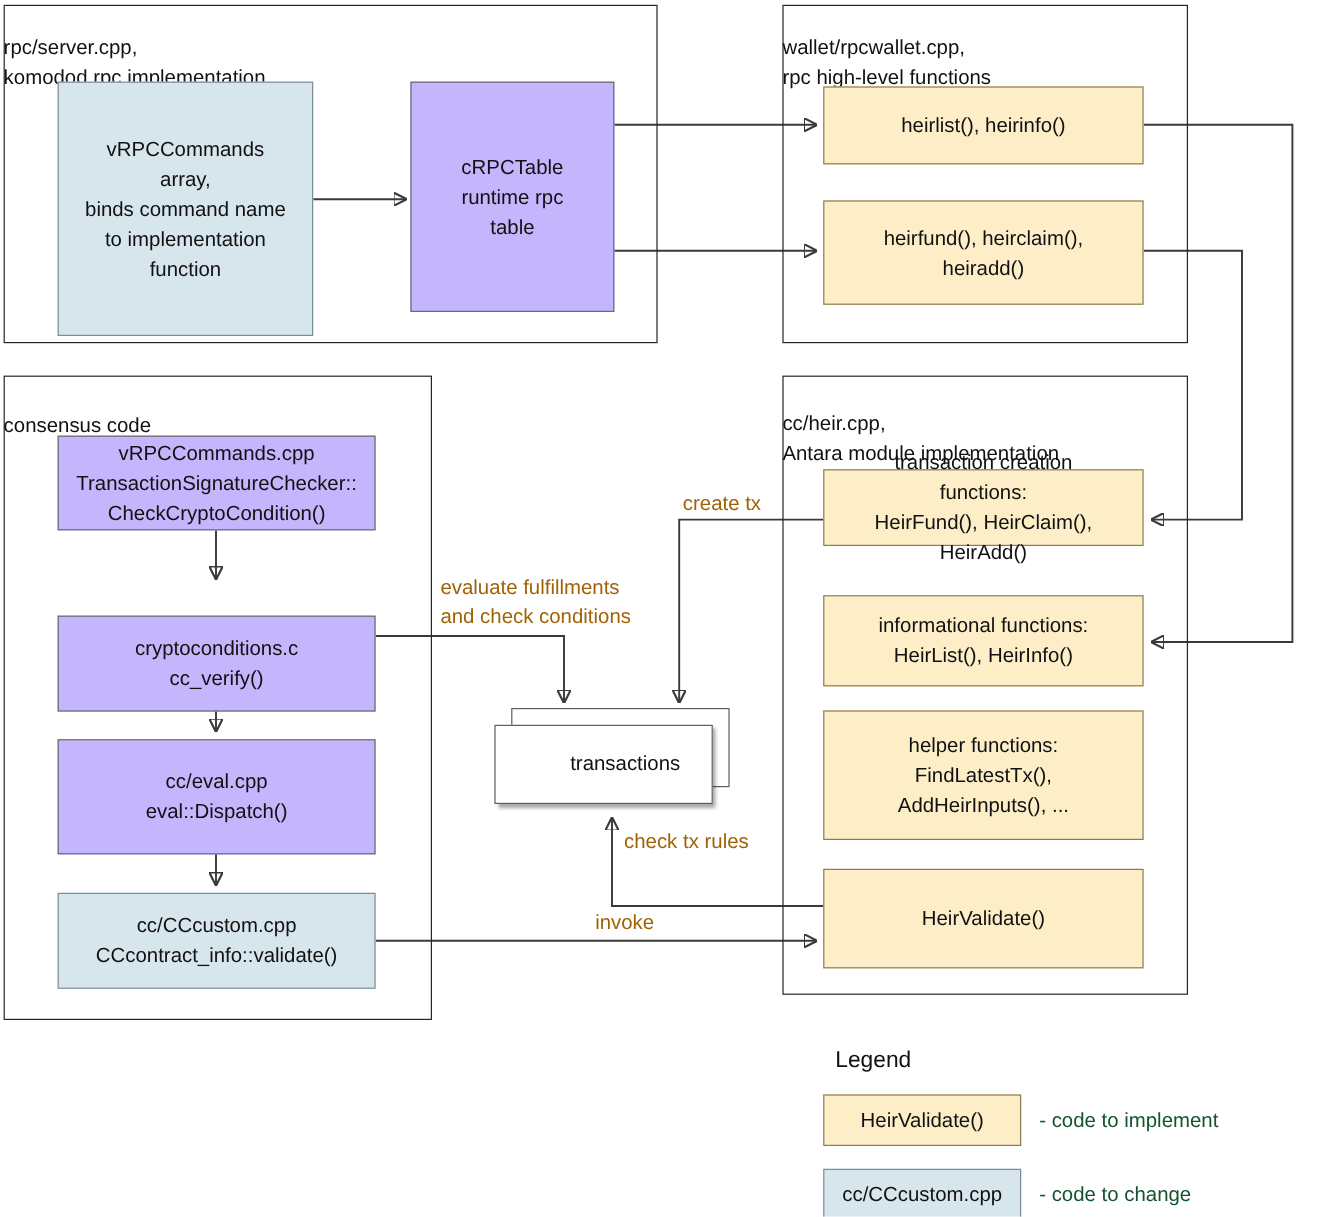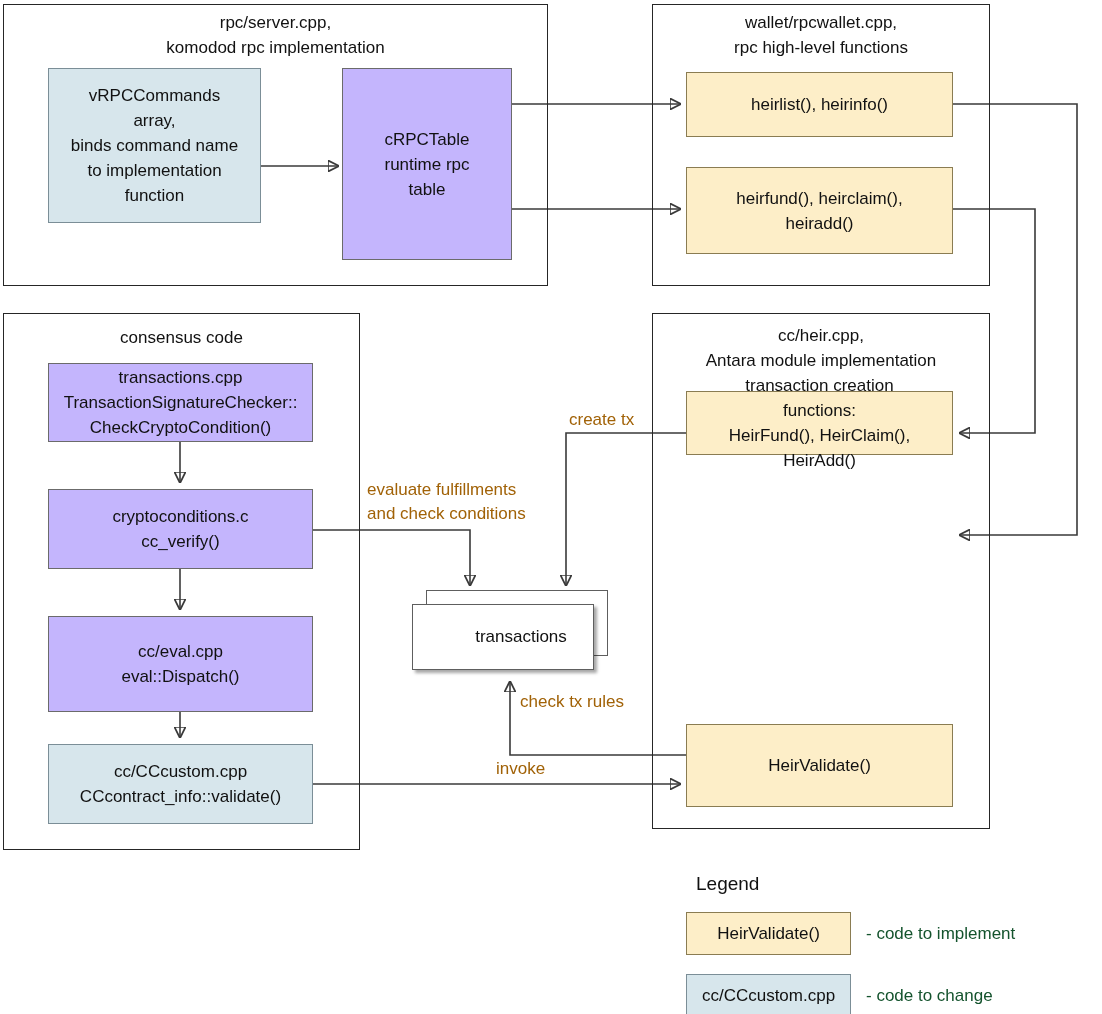--- a/index.html
+++ b/index.html
@@ -20,25 +20,25 @@
     overflow: hidden;
   }
   .panel {
     position: absolute;
     border: 1.5px solid #262626;
     background: transparent;
     box-sizing: border-box;
   }
   .panel-title {
     position: absolute;
-    text-align: center;
     font-size: 17px;
     line-height: 25px;
     color: #111111;
     white-space: pre-line;
+    margin-top: 17px;
   }
   .node {
     position: absolute;
     box-sizing: border-box;
     display: flex;
     align-items: center;
     justify-content: center;
     text-align: center;
     font-size: 17px;
     line-height: 25px;
@@ -152,62 +152,67 @@
 
     <path d="M 686 755 L 510 755 L 510 682" marker-end="url(#arrow)"></path>
 
     <path d="M 313 784 L 680 784" marker-end="url(#arrow)"></path>
   </svg>
 
   <div class="panel" style="left:3px; top:4px; width:545px; height:282px;"></div>
   <div class="panel-title" style="left:3px; top:10px; width:545px;">rpc/server.cpp,
 komodod rpc implementation</div>
 
-  <div class="node blue" style="left:48px; top:68px; width:213px; height:155px;">vRPCCommands array,
+  <div class="node blue" style="left:48px; top:68px; width:213px; height:212px;">vRPCCommands array,
 binds command name
 to implementation
 function</div>
 
   <div class="node plain" style="left:342px; top:68px; width:170px; height:192px;">cRPCTable
 runtime rpc table</div>
 
   <div class="panel" style="left:652px; top:4px; width:338px; height:282px;"></div>
   <div class="panel-title" style="left:652px; top:10px; width:338px;">wallet/rpcwallet.cpp,
 rpc high-level functions</div>
 
   <div class="node cream" style="left:686px; top:72px; width:267px; height:65px;">heirlist(), heirinfo()</div>
 
   <div class="node cream" style="left:686px; top:167px; width:267px; height:87px;">heirfund(), heirclaim(),
 heiradd()</div>
 
   <div class="panel" style="left:3px; top:313px; width:357px; height:537px;"></div>
   <div class="panel-title" style="left:3px; top:325px; width:357px;">consensus code</div>
 
-  <div class="node plain" style="left:48px; top:363px; width:265px; height:79px;">transactions.cpp
+  <div class="node plain" style="left:48px; top:363px; width:265px; height:79px;">vRPCCommands.cpp
 TransactionSignatureChecker::
 CheckCryptoCondition()</div>
 
-  <div class="node plain" style="left:48px; top:489px; width:265px; height:80px;">cryptoconditions.c
+  <div class="node plain" style="left:48px; top:513px; width:265px; height:80px;">cryptoconditions.c
 cc_verify()</div>
 
   <div class="node plain" style="left:48px; top:616px; width:265px; height:96px;">cc/eval.cpp
 eval::Dispatch()</div>
 
   <div class="node blue" style="left:48px; top:744px; width:265px; height:80px;">cc/CCcustom.cpp
 CCcontract_info::validate()</div>
 
   <div class="panel" style="left:652px; top:313px; width:338px; height:516px;"></div>
   <div class="panel-title" style="left:652px; top:323px; width:338px;">cc/heir.cpp,
 Antara module implementation</div>
 
   <div class="node cream" style="left:686px; top:391px; width:267px; height:64px;">transaction creation functions:
 HeirFund(), HeirClaim(),
 HeirAdd()</div>
 
-
+  <div class="node cream" style="left:686px; top:496px; width:267px; height:76px;">informational functions:
+HeirList(), HeirInfo()</div>
+
+  <div class="node cream" style="left:686px; top:592px; width:267px; height:108px;">helper functions:
+FindLatestTx(),
+AddHeirInputs(), ...</div>
 
   <div class="node cream" style="left:686px; top:724px; width:267px; height:83px;">HeirValidate()</div>
 
   <div class="card" style="left:426px; top:590px; width:182px; height:66px;"></div>
   <div class="card shadowed" style="left:412px; top:604px; width:182px; height:66px;"></div>
   <div class="card-label" style="left:412px; top:625px; width:182px;">transactions</div>
 
   <div class="edge-label" style="left:569px; top:408px;">create tx</div>
 
   <div class="edge-label" style="left:367px; top:478px;">evaluate fulfillments

